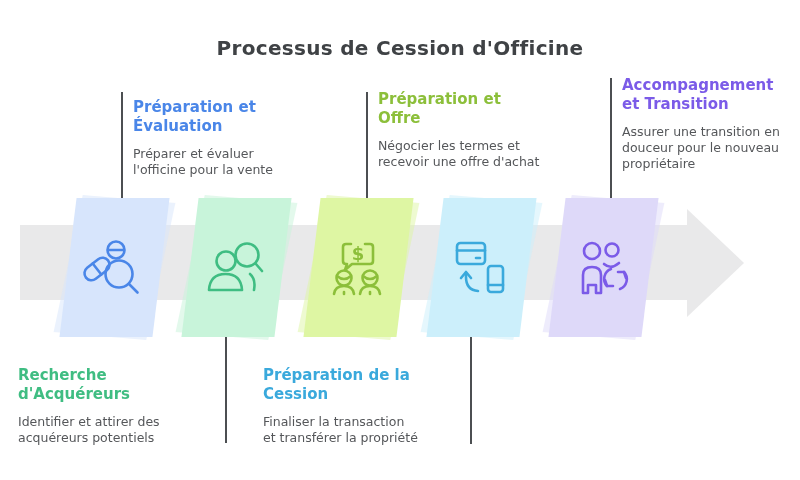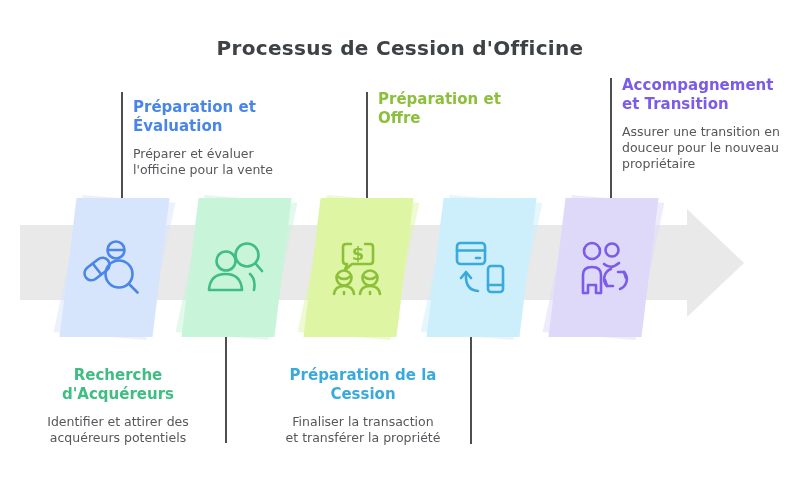--- a/index.html
+++ b/index.html
@@ -22,21 +22,21 @@
   }
   
   .shape,.echo{position:absolute;top:198px;width:93px;height:139px;}
   .shape{background:var(--fill);transform:skewX(-7deg);z-index:3;}
   .echo{background:var(--fill);opacity:.5;transform:rotate(5deg) skewX(-7deg);z-index:2;}
   .icon{position:absolute;top:236px;width:64px;height:64px;z-index:4;color:var(--accent);}
   .icon *{stroke:currentColor;stroke-width:2.6;fill:none;stroke-linecap:round;stroke-linejoin:round;}
   .icon text{stroke:none;fill:currentColor;}
   .connector{position:absolute;width:2px;background:#4c4f52;z-index:5;}
   .label{position:absolute;z-index:6;}
-  .label.align-right{text-align:center;}
+  .label.align-right{text-align:left;}
   .step-title{
     font-size:15px;font-weight:700;line-height:1.25;
     color:var(--accent);white-space:pre-line;
   }
   .step-desc{
     margin-top:10px;font-size:12.5px;line-height:1.3;
     color:#55575a;white-space:pre-line;
   }
   
   .s1 .shape,.s1 .echo{left:68px}  .s1 .icon{left:82px}
@@ -122,20 +122,22 @@
       <line x1="18" y1="56" x2="18" y2="58"></line>
       <circle cx="44" cy="42" r="7.5"></circle>
       <path d="M37 40 Q44 46 51 40"></path>
       <path d="M34 58 Q35 50 44 50 Q53 50 54 58"></path>
       <line x1="44" y1="56" x2="44" y2="58"></line>
     </svg>
     <div class="connector"></div>
     <div class="label">
       <div class="step-title">Préparation et
 Offre</div>
+      <div class="step-desc">Négocier les termes et
+recevoir une offre d'achat</div>
     </div>
   </div>
 
   <div class="step s4" style="--accent: #3aa9dc; --fill: #cceffb;">
     <div class="echo"></div>
     <div class="shape"></div>
     <svg class="icon" viewBox="0 0 64 64">
       <rect x="8" y="7" width="28" height="21" rx="3.5"></rect>
       <line x1="8" y1="14.5" x2="36" y2="14.5"></line>
       <line x1="27" y1="22" x2="31" y2="22"></line>

